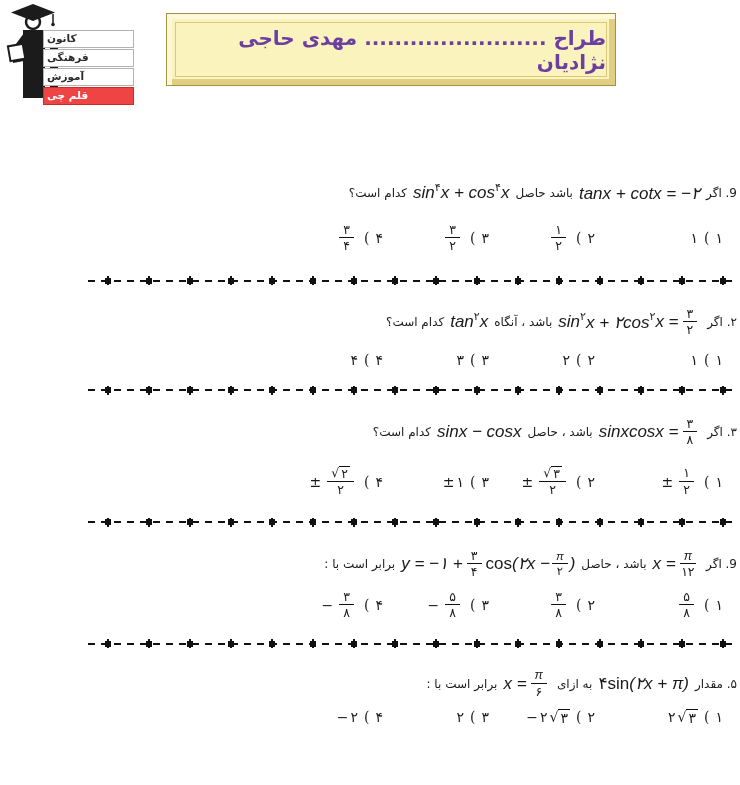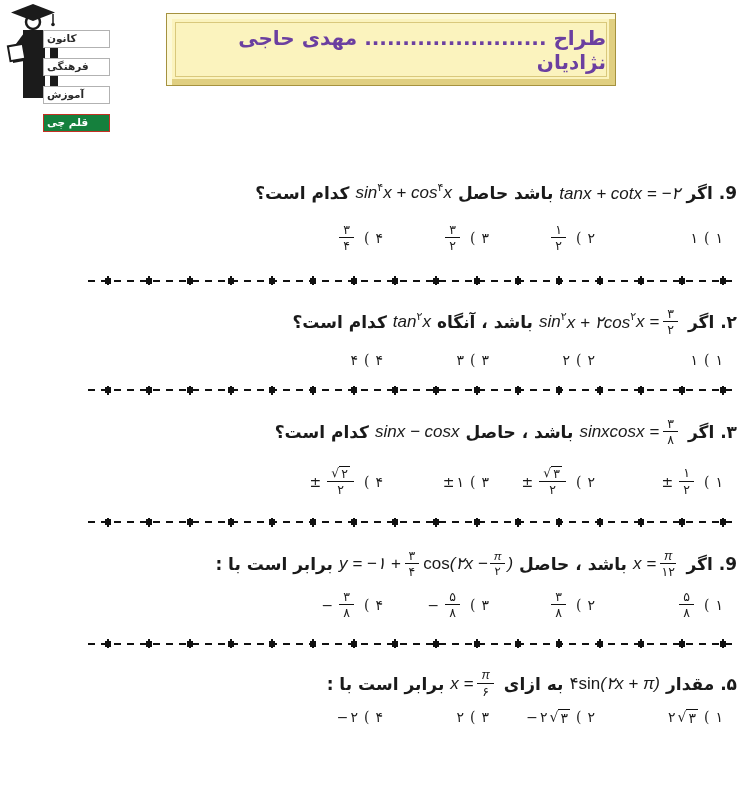--- a/index.html
+++ b/index.html
@@ -5,48 +5,48 @@
   html,body{margin:0;padding:0;}
   body{
     width:740px;height:785px;position:relative;overflow:hidden;
     background:#ffffff;color:#1a1a1a;
     font-family:"DejaVu Sans",sans-serif;
   }
   
   .header{position:relative;height:100px;}
   .logo{position:absolute;top:3px;left:6px;width:106px;height:95px;}
   .logo svg{position:absolute;top:0;left:0;}
-  .logo-boxes{position:absolute;top:27px;left:37px;width:67px;display:flex;flex-direction:column;gap:10px;border-radius:31px;}
+  .logo-boxes{position:absolute;top:27px;left:37px;width:91px;display:flex;flex-direction:column;gap:1px;border-radius:31px;}
   .lbox{
     border:1px solid #b2b2b2;background:#fff;direction:rtl;
     font-size:10.5px;font-weight:700;line-height:13px;color:#2a2a2a;
     text-align:left;padding:1px 4px 2px 3px;box-sizing:border-box;
   }
-  .lbox.red{background:#15803d;border-color:#c43023;color:#fff;}
+  .lbox.red{background:#ef4444;border-color:#c43023;color:#fff;}
   .banner{
     position:absolute;left:166px;top:13px;width:450px;height:73px;box-sizing:border-box;
     background:#fbf3be;border:1px solid #a5923f;
     box-shadow:inset 5px 5px 0 #fdf9d8, inset -6px -6px 0 #e0cf81;
   }
   .banner-inner{
     position:absolute;inset:8px;border:1px solid #d9c87c;
     display:flex;align-items:center;justify-content:center;
   }
   .banner-text{
     direction:rtl;unicode-bidi:isolate;
     font-weight:700;font-size:20px;color:#6b3fa0;letter-spacing:.5px;
     font-family:"DejaVu Sans",sans-serif;
   }
   
   .main{padding:0 3px 0 0;}
   .stem{
     direction:rtl;display:flex;align-items:center;justify-content:flex-start;
     gap:6px;min-height:26px;
   }
-  .fa{font-size:17px;font-weight:700;white-space:pre;}
+  .fa{font-size:12px;font-weight:400;white-space:pre;}
   .math{
     direction:ltr;unicode-bidi:isolate;display:inline-flex;align-items:center;
     font-family:Liberation Sans, sans-serif;font-style:italic;font-size:17px;white-space:pre;
   }
   .mfn{font-style:normal;text-align:center;}
   .sup{font-size:11px;font-style:normal;transform:translateY(-6px);line-height:1;}
   .frac{
     display:inline-flex;flex-direction:column;align-items:center;
     font-style:normal;font-size:12.5px;line-height:1.15;margin:0 4px;
   }

